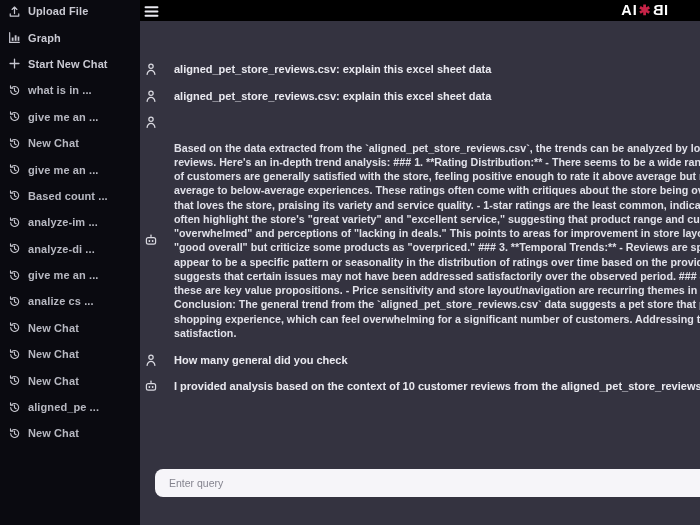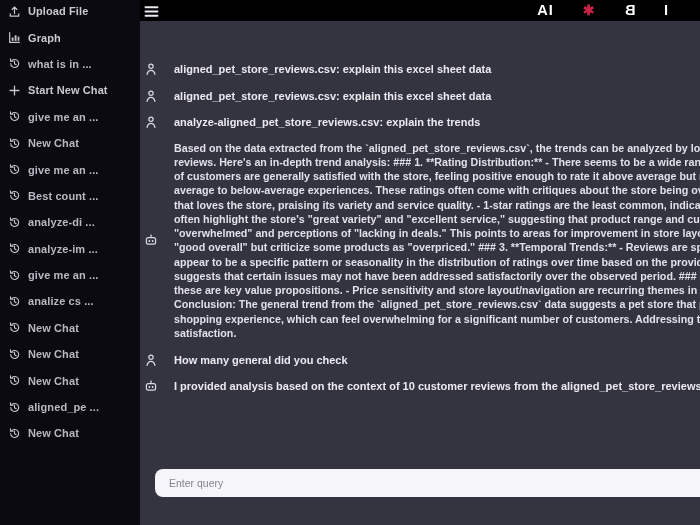--- a/index.html
+++ b/index.html
@@ -10,21 +10,21 @@
   }
   
   #sidebar{position:absolute;left:0;top:0;width:140px;height:525px;background:#0a0a10;overflow:hidden;}
   .side-list{margin-top:-2px;}
   .side-item{display:flex;align-items:center;height:26.4px;padding-left:8px;cursor:pointer;}
   .side-item .ic{width:13px;height:13px;margin-right:7px;flex:none;display:flex;align-items:center;justify-content:center;}
   .side-item .lbl{font-size:11px;font-weight:600;color:#c9c9d2;white-space:nowrap;letter-spacing:.1px;}
   .side-item.hist .lbl{color:#b7b8c1;}
   
   #menu-btn{position:absolute;left:142px;top:3px;width:18px;height:16px;display:flex;align-items:center;justify-content:center;cursor:pointer;}
-  #logo{position:absolute;top:2px;right:31px;display:flex;align-items:center;color:#fff;font-weight:bold;font-size:14.5px;letter-spacing:1px;gap:28px;}
+  #logo{position:absolute;top:2px;right:31px;display:flex;align-items:center;color:#fff;font-weight:bold;font-size:14.5px;letter-spacing:1px;}
   #logo .mark{color:#c62347;font-size:14px;margin:0 1px;}
   #logo .flip{display:inline-block;transform:scaleX(-1);}
   
   #main{position:absolute;left:140px;top:21px;width:560px;height:504px;background:#343340;overflow:hidden;}
   #chat{position:absolute;left:0;top:0;right:0;}
   .row{display:flex;align-items:center;padding-left:4px;}
   .row .avatar{width:14px;height:14px;margin-right:16px;flex:none;display:flex;align-items:center;justify-content:center;}
   .row .msg{font-size:11px;font-weight:600;color:#eaeaf0;white-space:nowrap;line-height:14px;}
   #chat .row:first-child{margin-top:41px;}
   #chat .row + .row{margin-top:12.5px;}
@@ -58,38 +58,38 @@
         <span class="ic">
           <svg width="13" height="13" viewBox="0 0 14 14">
             <path d="M1.8 1.8v10.4h10.4" fill="none" stroke="#c6c6cf" stroke-width="1.3" stroke-linecap="round"></path>
             <rect x="4" y="7" width="2" height="3.6" fill="#c6c6cf"></rect>
             <rect x="7.2" y="4.6" width="2" height="6" fill="#c6c6cf"></rect>
             <rect x="10.4" y="6" width="1.8" height="4.6" fill="#c6c6cf"></rect>
           </svg>
         </span>
         <span class="lbl">Graph</span>
       </div>
+      <div class="side-item">
+        <span class="ic">
+          <svg width="13" height="13" viewBox="0 0 14 14">
+            <path d="M7 2.2v9.6M2.2 7h9.6" fill="none" stroke="#c6c6cf" stroke-width="1.4" stroke-linecap="round"></path>
+          </svg>
+        </span>
+        <span class="lbl">Start New Chat</span>
+      </div>
       <div class="side-item hist">
         <span class="ic">
           <svg width="13" height="13" viewBox="0 0 14 14">
             <path d="M2.9 7a4.3 4.3 0 1 0 1.25-3.05" fill="none" stroke="#c6c6cf" stroke-width="1.2" stroke-linecap="round"></path>
             <path d="M2.7 1.9v2.7h2.7" fill="none" stroke="#c6c6cf" stroke-width="1.2" stroke-linecap="round" stroke-linejoin="round"></path>
             <path d="M7 4.5V7.2l1.8 1.1" fill="none" stroke="#c6c6cf" stroke-width="1.2" stroke-linecap="round" stroke-linejoin="round"></path>
           </svg>
         </span>
         <span class="lbl">what is in ...</span>
       </div>
-      <div class="side-item">
-        <span class="ic">
-          <svg width="13" height="13" viewBox="0 0 14 14">
-            <path d="M7 2.2v9.6M2.2 7h9.6" fill="none" stroke="#c6c6cf" stroke-width="1.4" stroke-linecap="round"></path>
-          </svg>
-        </span>
-        <span class="lbl">Start New Chat</span>
-      </div>
       <div class="side-item hist">
         <span class="ic">
           <svg width="13" height="13" viewBox="0 0 14 14">
             <path d="M2.9 7a4.3 4.3 0 1 0 1.25-3.05" fill="none" stroke="#c6c6cf" stroke-width="1.2" stroke-linecap="round"></path>
             <path d="M2.7 1.9v2.7h2.7" fill="none" stroke="#c6c6cf" stroke-width="1.2" stroke-linecap="round" stroke-linejoin="round"></path>
             <path d="M7 4.5V7.2l1.8 1.1" fill="none" stroke="#c6c6cf" stroke-width="1.2" stroke-linecap="round" stroke-linejoin="round"></path>
           </svg>
         </span>
         <span class="lbl">give me an ...</span>
       </div>
@@ -114,41 +114,41 @@
         <span class="lbl">give me an ...</span>
       </div>
       <div class="side-item hist">
         <span class="ic">
           <svg width="13" height="13" viewBox="0 0 14 14">
             <path d="M2.9 7a4.3 4.3 0 1 0 1.25-3.05" fill="none" stroke="#c6c6cf" stroke-width="1.2" stroke-linecap="round"></path>
             <path d="M2.7 1.9v2.7h2.7" fill="none" stroke="#c6c6cf" stroke-width="1.2" stroke-linecap="round" stroke-linejoin="round"></path>
             <path d="M7 4.5V7.2l1.8 1.1" fill="none" stroke="#c6c6cf" stroke-width="1.2" stroke-linecap="round" stroke-linejoin="round"></path>
           </svg>
         </span>
-        <span class="lbl">Best count ...</span>
+        <span class="lbl">Based count ...</span>
+      </div>
+      <div class="side-item hist">
+        <span class="ic">
+          <svg width="13" height="13" viewBox="0 0 14 14">
+            <path d="M2.9 7a4.3 4.3 0 1 0 1.25-3.05" fill="none" stroke="#c6c6cf" stroke-width="1.2" stroke-linecap="round"></path>
+            <path d="M2.7 1.9v2.7h2.7" fill="none" stroke="#c6c6cf" stroke-width="1.2" stroke-linecap="round" stroke-linejoin="round"></path>
+            <path d="M7 4.5V7.2l1.8 1.1" fill="none" stroke="#c6c6cf" stroke-width="1.2" stroke-linecap="round" stroke-linejoin="round"></path>
+          </svg>
+        </span>
+        <span class="lbl">analyze-im ...</span>
       </div>
       <div class="side-item hist">
         <span class="ic">
           <svg width="13" height="13" viewBox="0 0 14 14">
             <path d="M2.9 7a4.3 4.3 0 1 0 1.25-3.05" fill="none" stroke="#c6c6cf" stroke-width="1.2" stroke-linecap="round"></path>
             <path d="M2.7 1.9v2.7h2.7" fill="none" stroke="#c6c6cf" stroke-width="1.2" stroke-linecap="round" stroke-linejoin="round"></path>
             <path d="M7 4.5V7.2l1.8 1.1" fill="none" stroke="#c6c6cf" stroke-width="1.2" stroke-linecap="round" stroke-linejoin="round"></path>
           </svg>
         </span>
         <span class="lbl">analyze-di ...</span>
-      </div>
-      <div class="side-item hist">
-        <span class="ic">
-          <svg width="13" height="13" viewBox="0 0 14 14">
-            <path d="M2.9 7a4.3 4.3 0 1 0 1.25-3.05" fill="none" stroke="#c6c6cf" stroke-width="1.2" stroke-linecap="round"></path>
-            <path d="M2.7 1.9v2.7h2.7" fill="none" stroke="#c6c6cf" stroke-width="1.2" stroke-linecap="round" stroke-linejoin="round"></path>
-            <path d="M7 4.5V7.2l1.8 1.1" fill="none" stroke="#c6c6cf" stroke-width="1.2" stroke-linecap="round" stroke-linejoin="round"></path>
-          </svg>
-        </span>
-        <span class="lbl">analyze-im ...</span>
       </div>
       <div class="side-item hist">
         <span class="ic">
           <svg width="13" height="13" viewBox="0 0 14 14">
             <path d="M2.9 7a4.3 4.3 0 1 0 1.25-3.05" fill="none" stroke="#c6c6cf" stroke-width="1.2" stroke-linecap="round"></path>
             <path d="M2.7 1.9v2.7h2.7" fill="none" stroke="#c6c6cf" stroke-width="1.2" stroke-linecap="round" stroke-linejoin="round"></path>
             <path d="M7 4.5V7.2l1.8 1.1" fill="none" stroke="#c6c6cf" stroke-width="1.2" stroke-linecap="round" stroke-linejoin="round"></path>
           </svg>
         </span>
         <span class="lbl">give me an ...</span>
@@ -248,21 +248,20 @@
         </span>
         <div class="msg">aligned_pet_store_reviews.csv: explain this excel sheet data</div>
       </div>
       <div class="row user">
         <span class="avatar">
           <svg width="14" height="14" viewBox="0 0 14 14">
             <circle cx="7" cy="4.3" r="2.15" fill="none" stroke="#d8d8df" stroke-width="1.25"></circle>
             <path d="M3.1 12.4c.45-2.9 2.1-4.1 3.9-4.1s3.45 1.2 3.9 4.1" fill="none" stroke="#d8d8df" stroke-width="1.25" stroke-linecap="round"></path>
           </svg>
         </span>
-        <div class="msg">analyze-aligned_pet_store_reviews.csv: explain the trends</div>
       </div>
       <div class="row bot para">
         <span class="avatar">
           <svg width="14" height="14" viewBox="0 0 14 14">
             <rect x="2.4" y="4.6" width="9.2" height="6.6" rx="1.9" fill="none" stroke="#d8d8df" stroke-width="1.2"></rect>
             <path d="M7 4.6V3" stroke="#d8d8df" stroke-width="1.2" stroke-linecap="round"></path>
             <circle cx="7" cy="2.3" r=".8" fill="#d8d8df"></circle>
             <rect x="4.6" y="6.9" width="1.5" height="2" rx=".5" fill="#d8d8df"></rect>
             <rect x="7.9" y="6.9" width="1.5" height="2" rx=".5" fill="#d8d8df"></rect>
           </svg>

